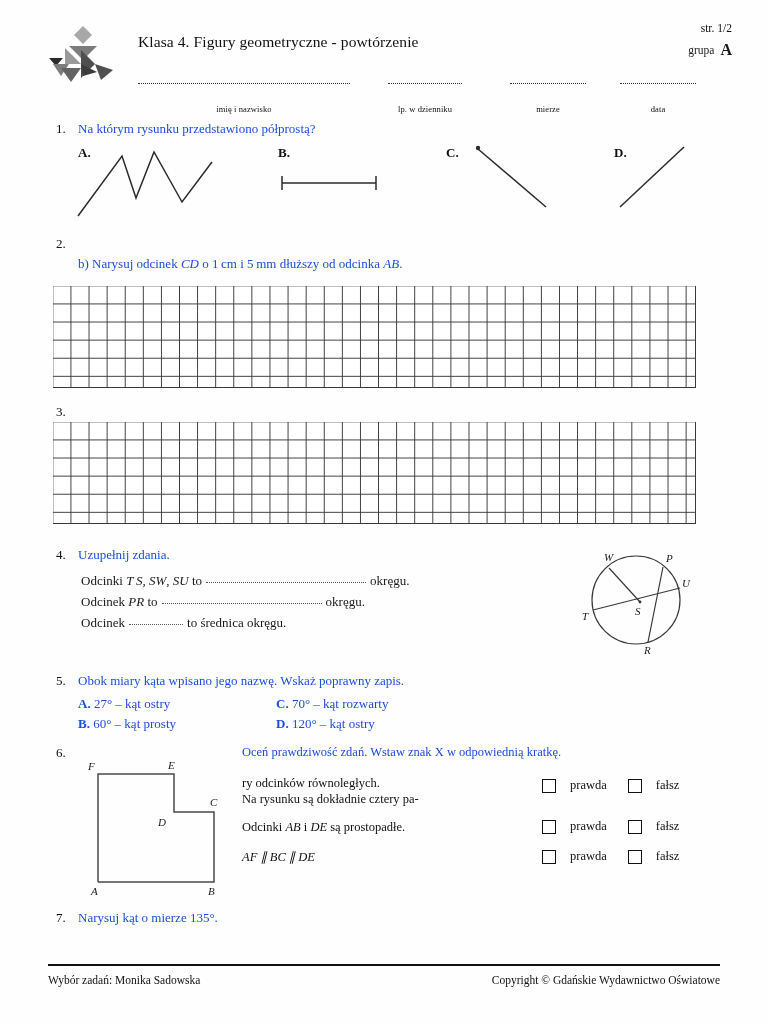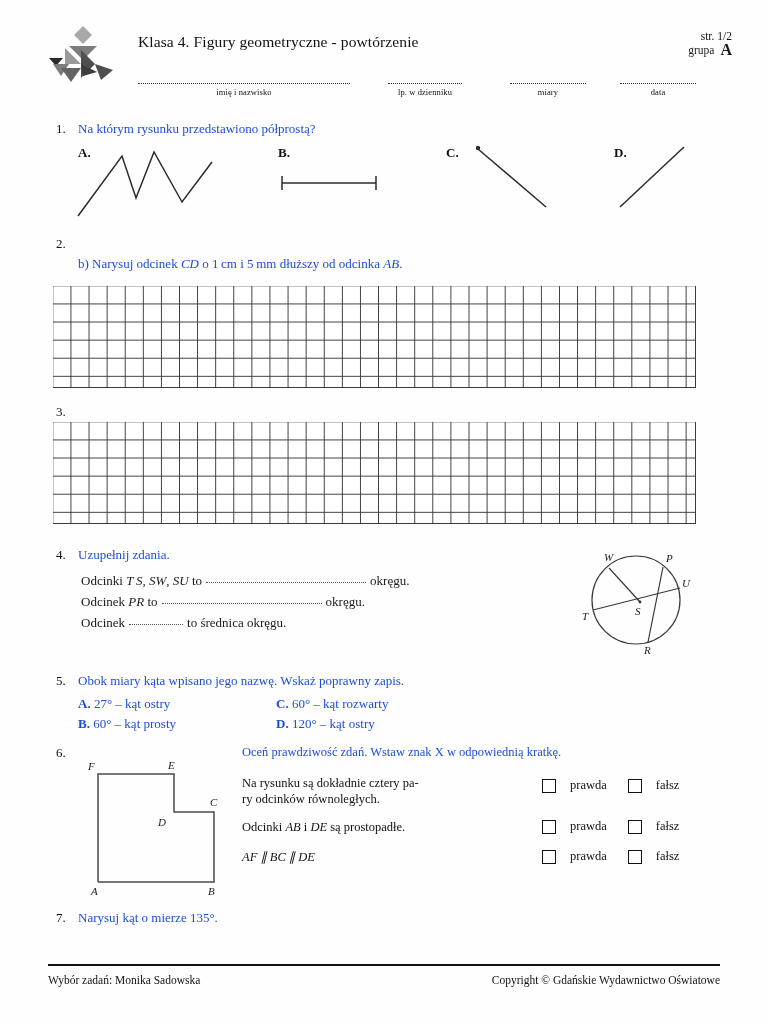--- a/index.html
+++ b/index.html
@@ -37,21 +37,21 @@
   .title {
     position: absolute;
     left: 138px; top: 33px;
     font-size: 15.5px;
     font-weight: normal;
     letter-spacing: 0.1px;
     color: #111;
   }
   .page-num {
     position: absolute;
-    right: 36px; top: 30px;
+    right: 36px; top: 22px;
     font-size: 11.5px;
     color: #111;
     text-align: right;
     width: 110px;
   }
   .grupa-wrap {
     position: absolute;
     right: 36px; top: 41px;
     width: 110px;
     text-align: right;
@@ -74,21 +74,21 @@
     position: absolute;
     top: 0;
   }
   .dots {
     border-bottom: 1.4px dotted #333;
     height: 9px;
   }
   .field-label {
     font-size: 8.5px;
     text-align: center;
-    margin-top: 3px;
+    margin-top: 20px;
     color: #111;
     letter-spacing: 0.1px;
   }
   .f1 { left: 0; width: 212px; }
   .f2 { left: 250px; width: 74px; }
   .f3 { left: 372px; width: 76px; }
   .f4 { left: 482px; width: 76px; }
 
   
   .q {
@@ -246,21 +246,21 @@
       <div class="field f1">
         <div class="dots"></div>
         <div class="field-label">imię i nazwisko</div>
       </div>
       <div class="field f2">
         <div class="dots"></div>
         <div class="field-label">lp. w dzienniku</div>
       </div>
       <div class="field f3">
         <div class="dots"></div>
-        <div class="field-label">miary</div>
+        <div class="field-label">mierze</div>
       </div>
       <div class="field f4">
         <div class="dots"></div>
         <div class="field-label">data</div>
       </div>
     </div>
   </div>
 
   <div class="qnum" style="left:56px; top:121px;">1.</div>
   <div class="q" style="left:78px; top:121px;">Na którym rysunku przedstawiono półprostą?</div>
@@ -346,21 +346,21 @@
   <div class="q q5-a">
     <b>A.</b>
     <span>27° – kąt ostry</span>
   </div>
   <div class="q q5-b">
     <b>B.</b>
     <span>60° – kąt prosty</span>
   </div>
   <div class="q q5-c">
     <b>C.</b>
-    <span>60° – kąt rozwarty</span>
+    <span>70° – kąt rozwarty</span>
   </div>
   <div class="q q5-d">
     <b>D.</b>
     <span>120° – kąt ostry</span>
   </div>
 
   <div class="qnum q6-num">6.</div>
 
   <div class="q6-fig">
     <svg width="152" height="148" viewBox="0 0 152 148">
@@ -372,22 +372,22 @@
       <text class="vlabel" x="11" y="145">A</text>
       <text class="vlabel" x="128" y="145">B</text>
     </svg>
   </div>
 
   <div class="q q6-instr">Oceń prawdziwość zdań. Wstaw znak X w odpowiednią kratkę.</div>
 
   <div class="q6-rows">
 
     <div class="q6-stmt" style="left:0; top:0; width:280px;">
+      <div>ry odcinków równoległych.</div>
       <div>Na rysunku są dokładnie cztery pa-</div>
-      <div>ry odcinków równoległych.</div>
     </div>
     <div class="cbgroup" style="left:300px; top:3px;">
       <span class="cbpair">
         <span class="cbox"></span>
         <span class="cblabel">prawda</span>
       </span>
       <span class="cbpair">
         <span class="cbox"></span>
         <span class="cblabel">fałsz</span>
       </span>

